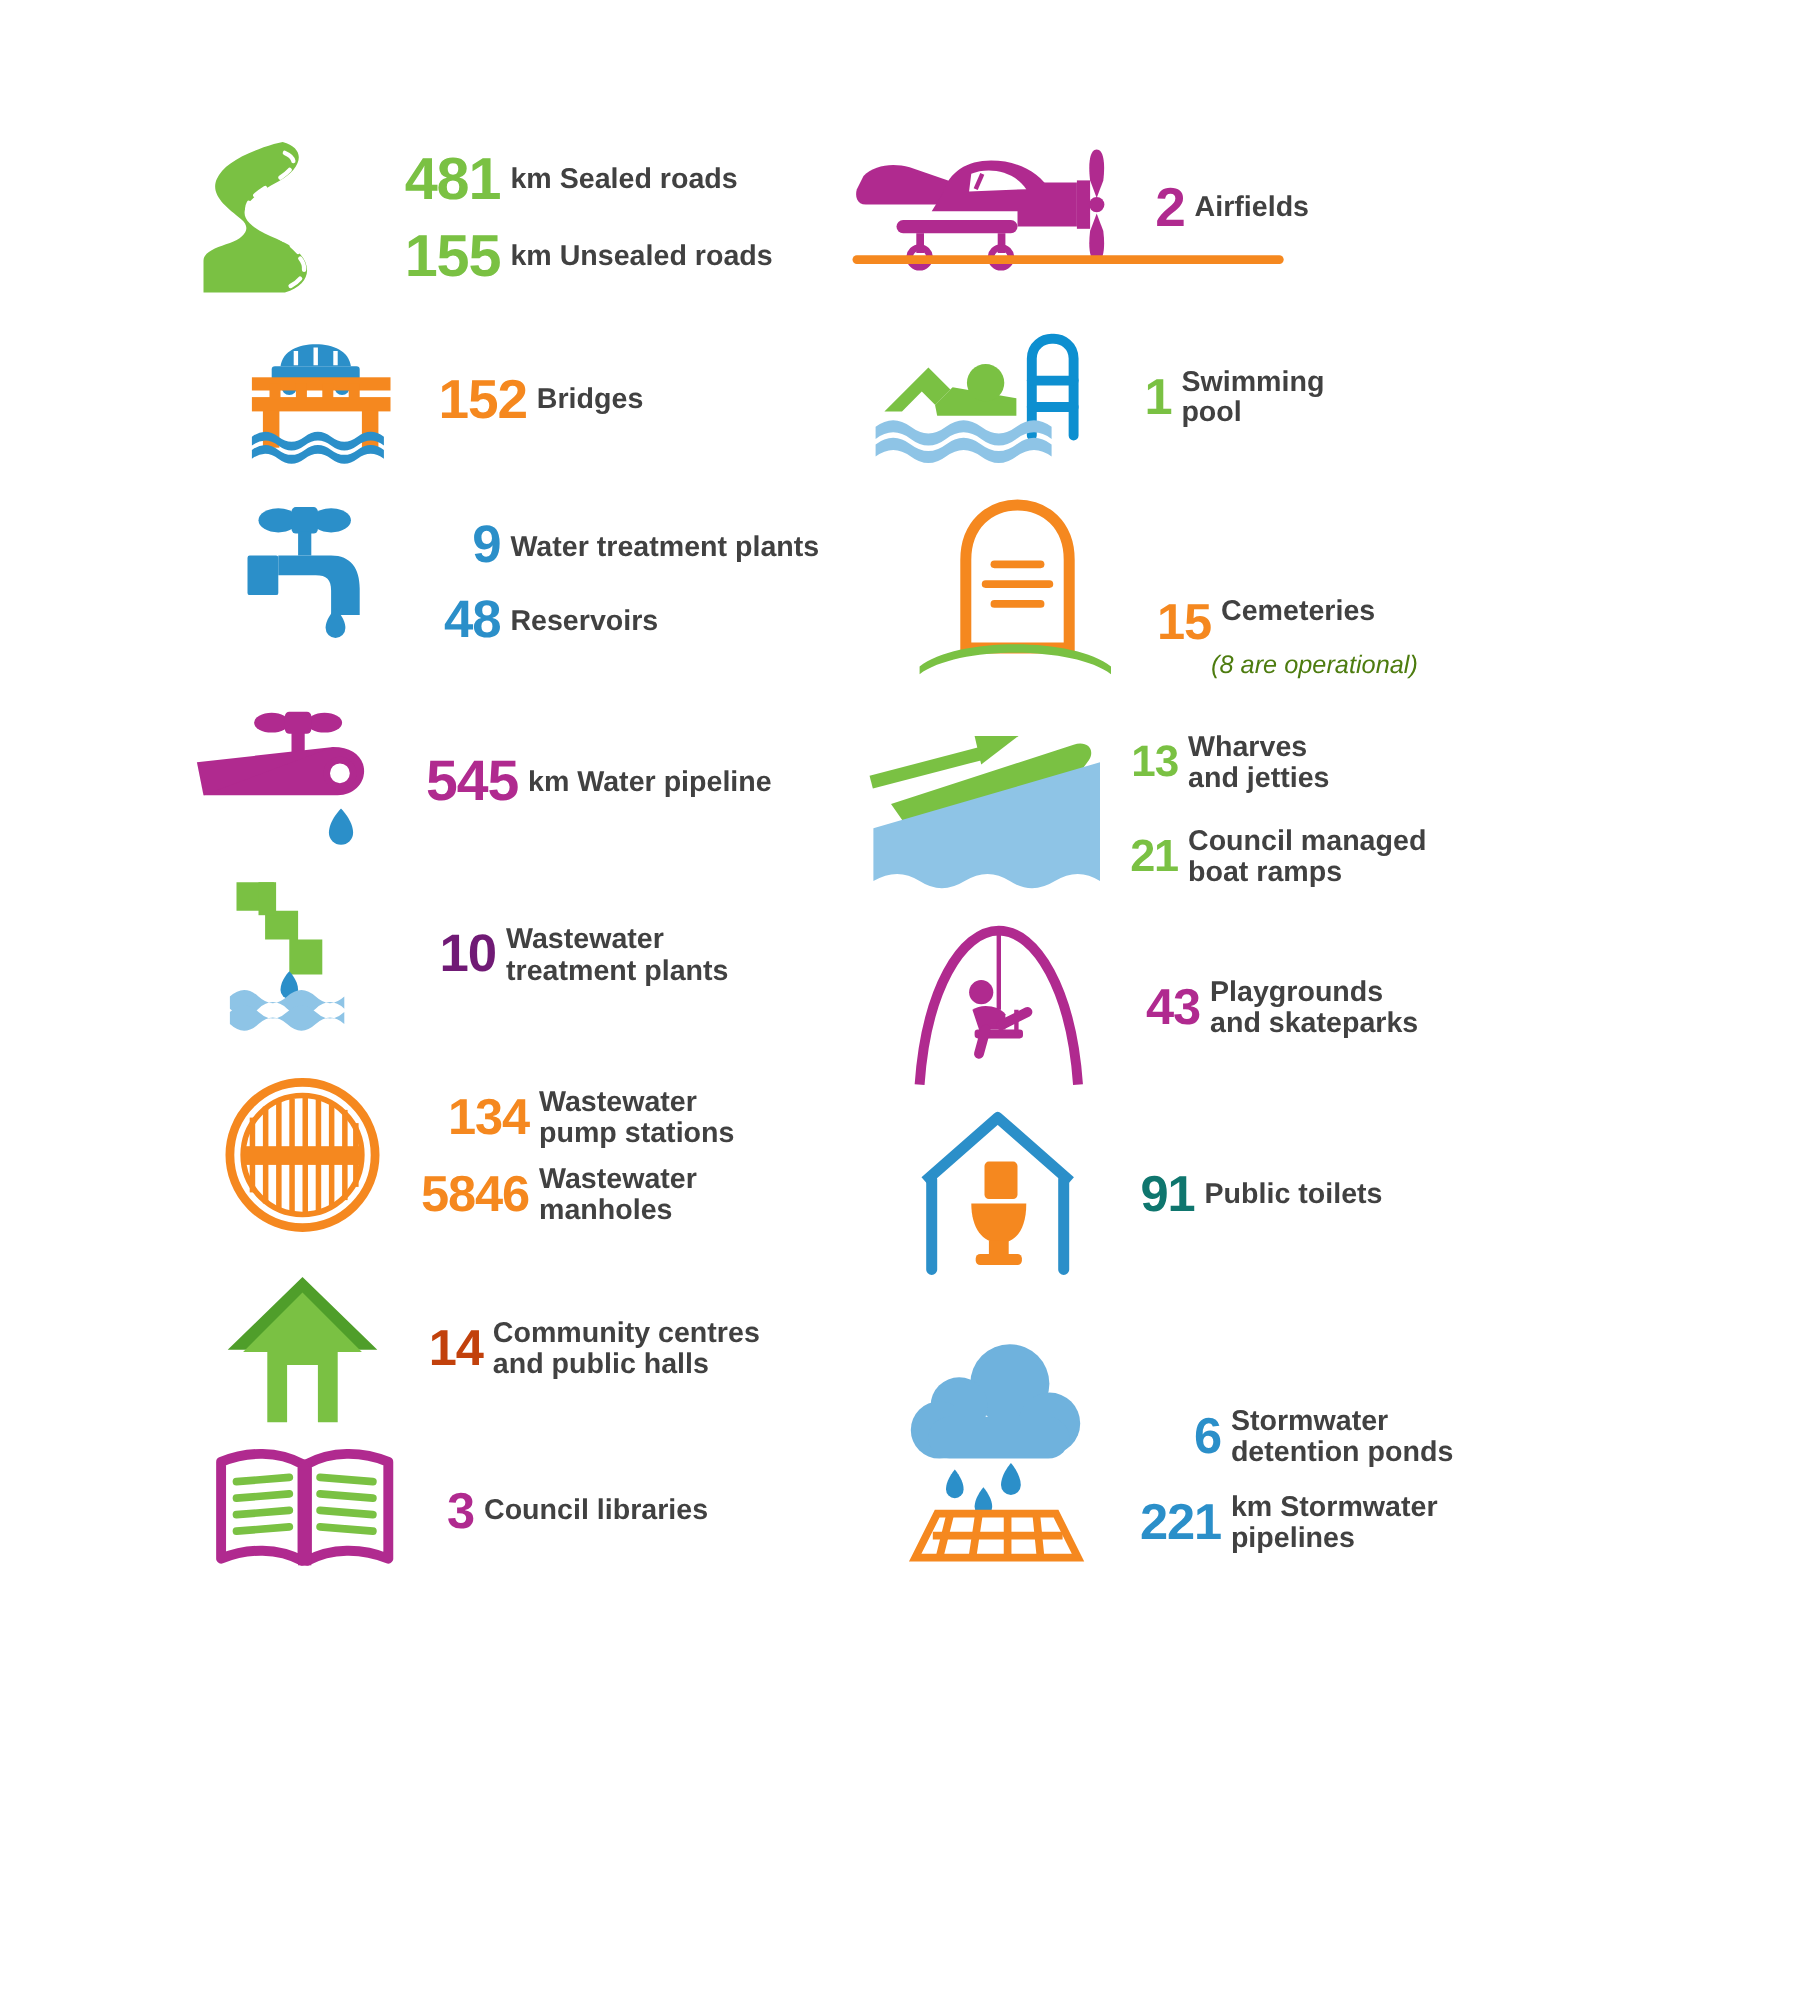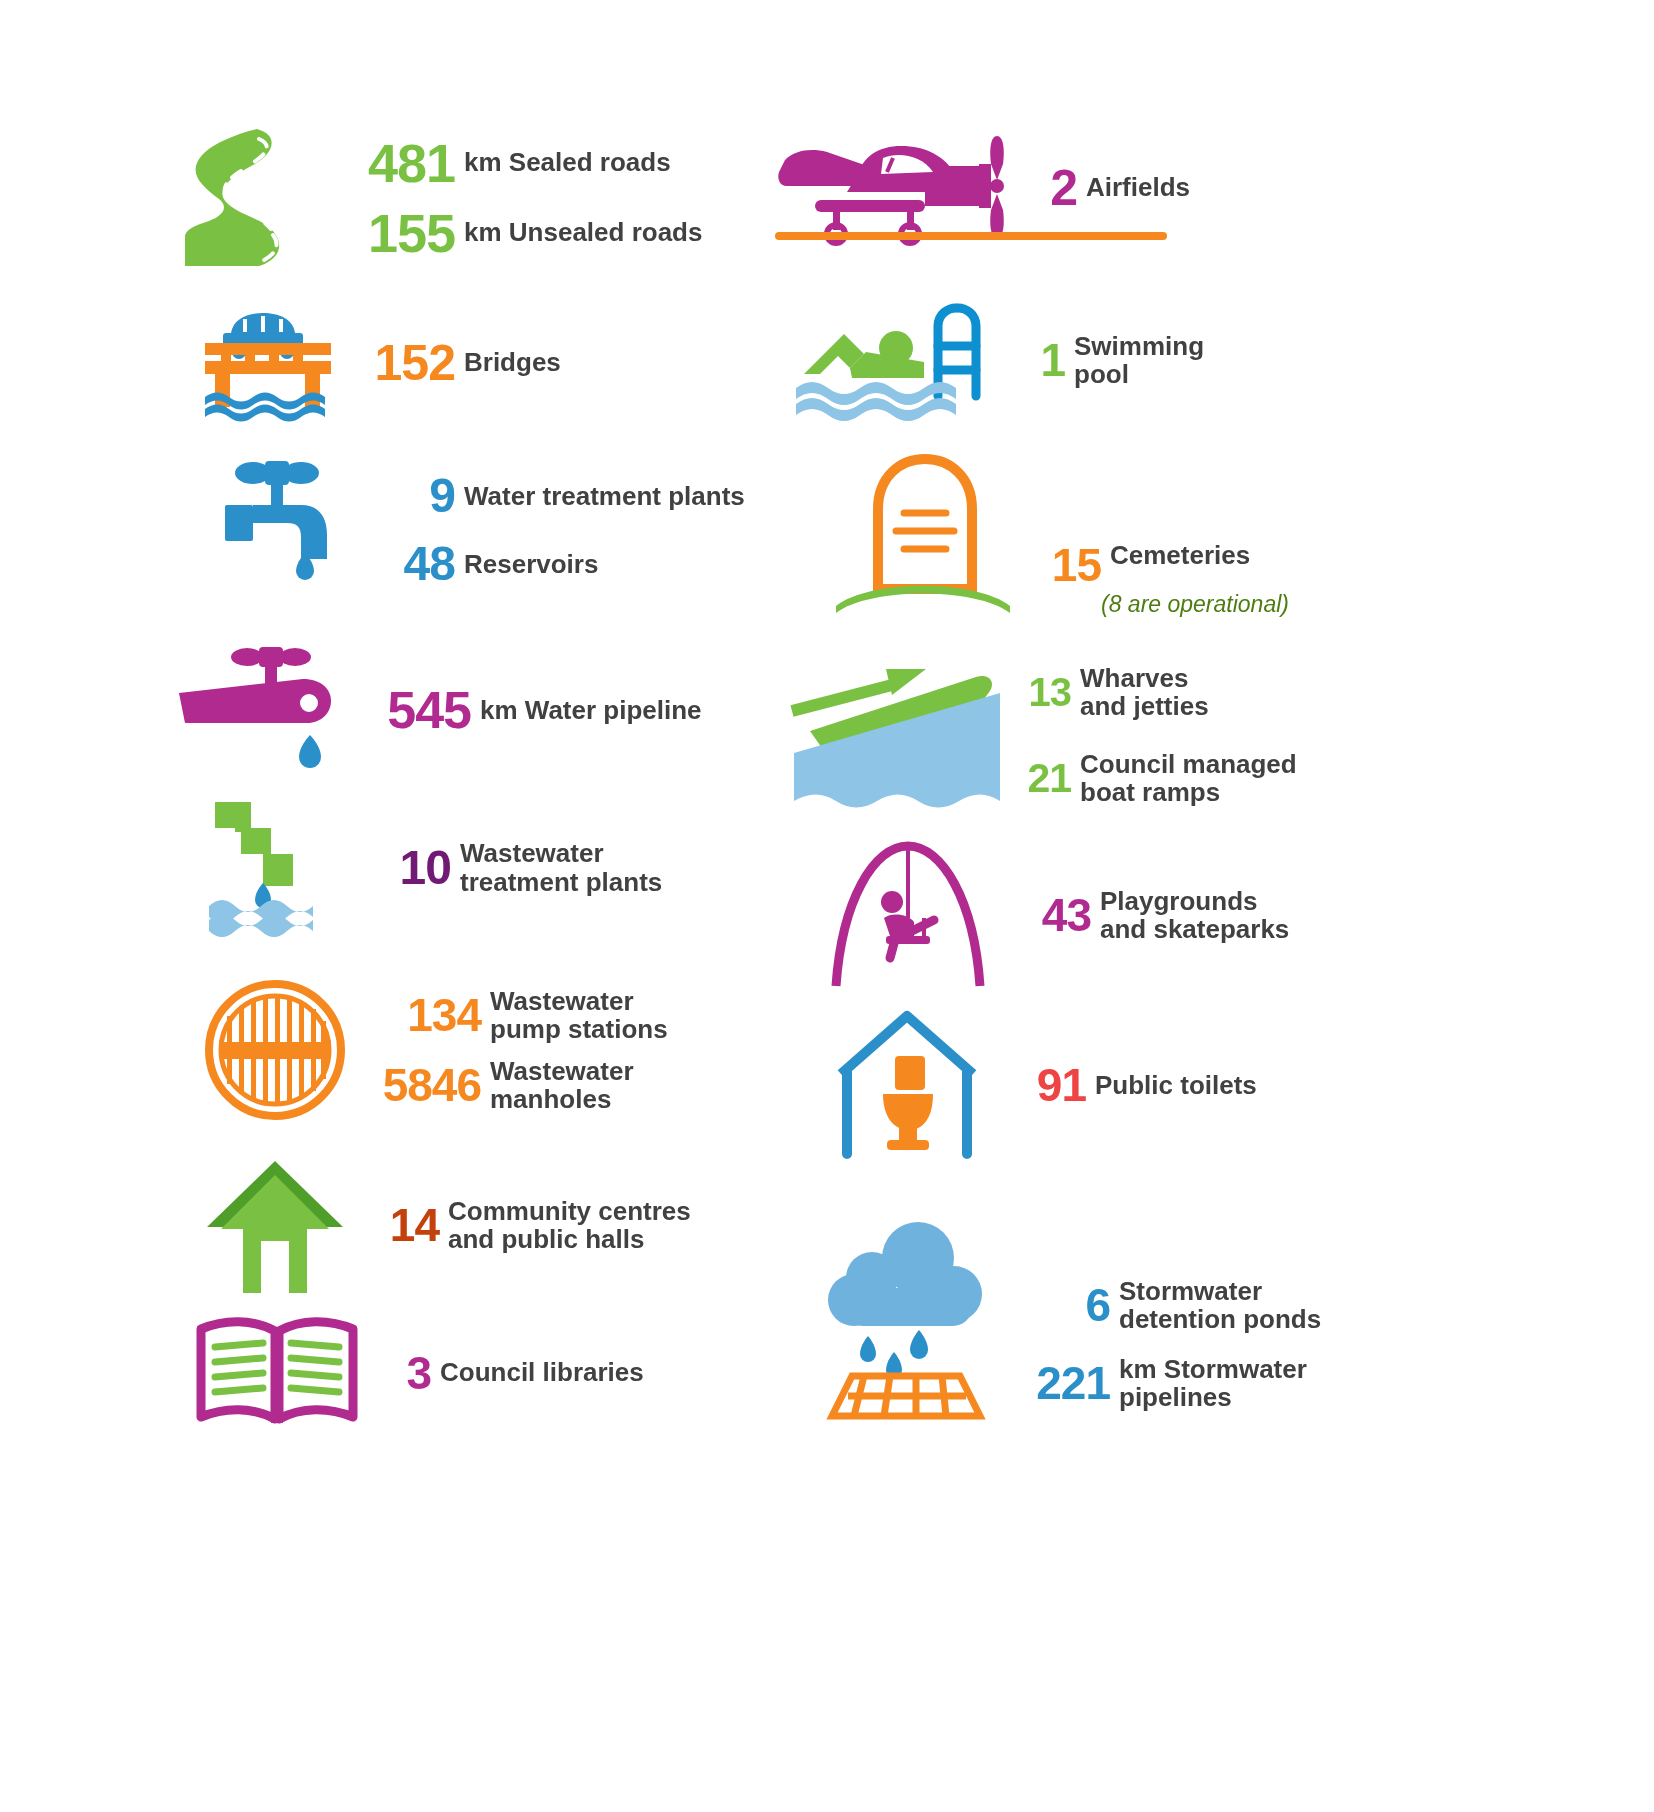--- a/index.html
+++ b/index.html
@@ -68,21 +68,21 @@
           <span class="num" style="color:#7ac143;font-size:54px;width:104px;">481</span>
           <span class="txt">km Sealed roads</span>
         </div>
         <div class="stat">
           <span class="num" style="color:#7ac143;font-size:54px;width:104px;">155</span>
           <span class="txt">km Unsealed roads</span>
         </div>
       </div>
     </div>
 
-    <div class="row" style="top:305px;left:26px;">
+    <div class="row" style="top:305px;left:50px;">
       <div class="icon" style="width:140px;height:115px;">
         <svg viewBox="0 0 140 115" width="140" height="115">
           <path d="M30 28 C32 14 46 8 62 8 C78 8 92 14 94 28 Z" fill="#2b8fc9"></path>
           <rect x="22" y="28" width="80" height="16" rx="3" fill="#2b8fc9"></rect>
           <circle cx="38" cy="47" r="7" fill="#2b8fc9"></circle>
           <circle cx="86" cy="47" r="7" fill="#2b8fc9"></circle>
           <path d="M44 14 L44 27 M62 11 L62 27 M80 14 L80 27" stroke="#ffffff" stroke-width="4"></path>
           <rect x="4" y="38" width="126" height="12" fill="#f5881f"></rect>
           <rect x="4" y="56" width="126" height="13" fill="#f5881f"></rect>
           <rect x="20" y="44" width="10" height="14" fill="#f5881f"></rect>
@@ -396,21 +396,21 @@
           <path d="M6 64 L72 6 L138 64" fill="none" stroke="#2b8fc9" stroke-width="10" stroke-linejoin="round"></path>
           <path d="M12 62 L12 144 M132 62 L132 144" stroke="#2b8fc9" stroke-width="10" stroke-linecap="round"></path>
           <rect x="60" y="46" width="30" height="34" rx="4" fill="#f5881f"></rect>
           <path d="M48 84 L98 84 C98 108 88 120 74 120 C58 120 48 106 48 84 Z" fill="#f5881f"></path>
           <rect x="64" y="118" width="18" height="14" fill="#f5881f"></rect>
           <rect x="52" y="130" width="42" height="10" rx="4" fill="#f5881f"></rect>
         </svg>
       </div>
       <div class="labels" style="margin-left:40px;">
         <div class="stat">
-          <span class="num" style="color:#ef4444;font-size:46px;width:66px;">91</span>
+          <span class="num" style="color:#0f766e;font-size:46px;width:66px;">91</span>
           <span class="txt">Public toilets</span>
         </div>
       </div>
     </div>
 
     <div class="row" style="top:1220px;left:35px;">
       <div class="icon" style="width:190px;height:200px;">
         <svg viewBox="0 0 190 200" width="190" height="200">
           <g fill="#6fb2dd">
             <circle cx="108" cy="38" r="36"></circle>

